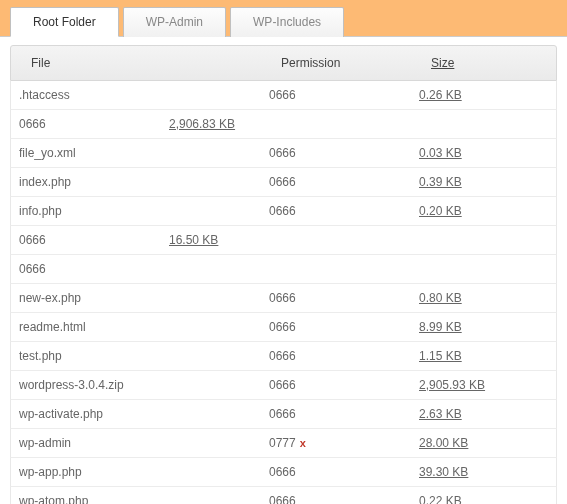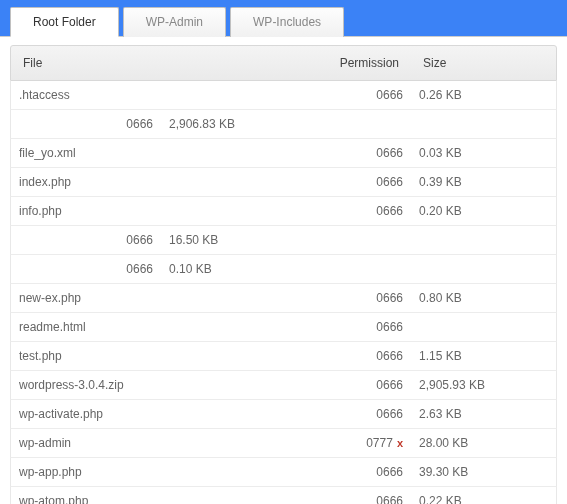--- a/index.html
+++ b/index.html
@@ -7,21 +7,21 @@
     font-family: Arial, Helvetica, sans-serif;
     font-size: 12px;
     color: #555;
     background: #fff;
     width: 567px;
   }
   .tabs {
     display: flex;
     gap: 4px;
     padding: 6px 10px 0 10px;
-    background: #3b82f6;
+    background: #fdba74;
     border-bottom: 1px solid #ccc;
   }
   .tab {
     padding: 7px 22px;
     border: 1px solid #c0c0c0;
     border-bottom: none;
     border-radius: 2px 2px 0 0;
     background: linear-gradient(#fdfdfd, #f1f1f1);
     color: #888;
     font-size: 12px;
@@ -38,32 +38,32 @@
     padding: 8px 10px 10px 10px;
   }
   .thead {
     display: flex;
     background: linear-gradient(#f4f4f4, #eaeaea);
     border: 1px solid #d8d8d8;
     border-radius: 3px 3px 0 0;
     color: #444;
     font-weight: normal;
   }
-  .thead .cell { padding: 10px 12px; }
+  .thead .cell { padding: 10px 20px; }
   .row {
     display: flex;
     border-left: 1px solid #e8e8e8;
     border-right: 1px solid #e8e8e8;
     border-bottom: 1px solid #ececec;
     background: #fff;
   }
   .row .cell { padding: 7px 8px; color: #666; }
   .col-file { width: 250px; }
-  .col-perm { width: 150px; text-align: right; }
-  .col-size { flex: 1; }
+  .col-perm { width: 150px; }
+  .col-size { flex: 1; text-decoration: underline; }
   .warn-x {
     color: #c0392b;
     margin-left: 4px;
     font-weight: bold;
     font-size: 11px;
   }
 </style>
 </head>
 <body>
 
@@ -103,30 +103,30 @@
         <div class="cell col-file">info.php</div>
         <div class="cell col-perm"><span>0666</span></div>
         <div class="cell col-size">0.20 KB</div>
       </div>
       <div class="row">
         <div class="cell col-perm"><span>0666</span></div>
         <div class="cell col-size">16.50 KB</div>
       </div>
       <div class="row">
         <div class="cell col-perm"><span>0666</span></div>
-        <div class="cell col-size">0.10 KB</div>
       </div>
       <div class="row">
         <div class="cell col-file">new-ex.php</div>
         <div class="cell col-perm"><span>0666</span></div>
         <div class="cell col-size">0.80 KB</div>
       </div>
       <div class="row">
         <div class="cell col-file">readme.html</div>
         <div class="cell col-perm"><span>0666</span></div>
+        <div class="cell col-size">8.99 KB</div>
       </div>
       <div class="row">
         <div class="cell col-file">test.php</div>
         <div class="cell col-perm"><span>0666</span></div>
         <div class="cell col-size">1.15 KB</div>
       </div>
       <div class="row">
         <div class="cell col-file">wordpress-3.0.4.zip</div>
         <div class="cell col-perm"><span>0666</span></div>
         <div class="cell col-size">2,905.93 KB</div>

